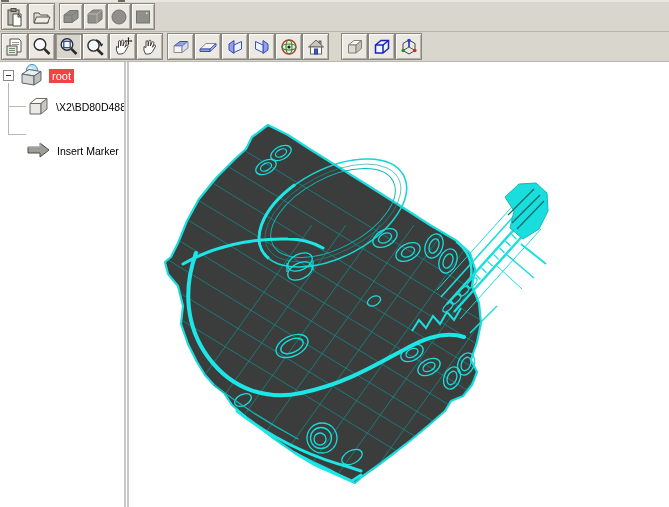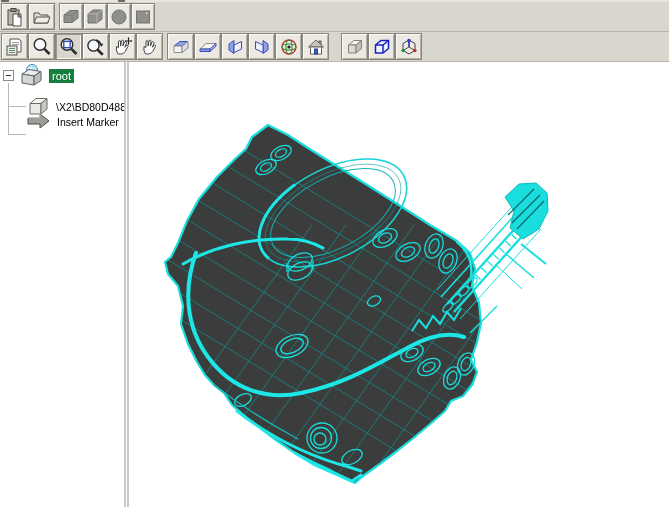--- a/index.html
+++ b/index.html
@@ -25,21 +25,21 @@
   .splitter{position:absolute;left:124px;top:0;width:5px;height:445px;background:#fff;
             border-left:2px solid #c9c9c9;border-right:2px solid #c9c9c9;box-sizing:border-box;cursor:col-resize;}
   .viewport{position:absolute;left:129px;top:0;width:540px;height:445px;background:#fff;overflow:hidden;}
   .viewport svg{position:absolute;left:0;top:0;}
   
   .tree-line{position:absolute;background:#b8b8b8;}
   .tree-row{position:absolute;display:flex;align-items:center;}
   .expander{position:absolute;left:3px;top:8px;width:11px;height:11px;background:#fff;
             border:1px solid #8a8a8a;box-sizing:border-box;}
   .expander::after{content:"";position:absolute;left:2px;top:4px;width:5px;height:1px;background:#333;}
-  .root-label{background:#15803d;color:#fff;padding:1px 3px;margin-left:3px;}
+  .root-label{background:#ef4444;color:#fff;padding:1px 3px;margin-left:3px;}
   .item-label{margin-left:5px;font-size:10.5px;white-space:nowrap;}
 </style>
 </head>
 <body>
 
 <div class="app">
 
   <div class="sliver">
     <b style="left:1px;width:8px"></b>
     <b style="left:118px;width:7px"></b>
@@ -281,21 +281,21 @@
         <span>
           <svg width="25" height="25">
             <polygon points="4,9.5 10,4.5 21,4.5 15,9.5" fill="#fafaf8" stroke="#6a6a66"></polygon>
             <polygon points="4,9.5 15,9.5 15,20 4,20" fill="#eceae6" stroke="#6a6a66"></polygon>
             <polygon points="15,9.5 21,4.5 21,15 15,20" fill="#c9c7c1" stroke="#6a6a66"></polygon>
           </svg>
         </span>
         <span class="item-label">\X2\BD80D488\&gt;</span>
       </div>
 
-      <div class="tree-row" style="left:26px;top:48px;height:24px">
+      <div class="tree-row" style="left:26px;top:77px;height:24px">
         <span>
           <svg width="26" height="22">
             <polygon points="2,8 14,8 14,4 23,11 14,18 14,14 2,14" fill="#9c9c98" stroke="#4a4a48" stroke-width="1"></polygon>
             <polyline points="2,8 14,8 14,4" fill="none" stroke="#cfcfcb" stroke-width="1"></polyline>
           </svg>
         </span>
         <span class="item-label">Insert Marker</span>
       </div>
     </div>
 

